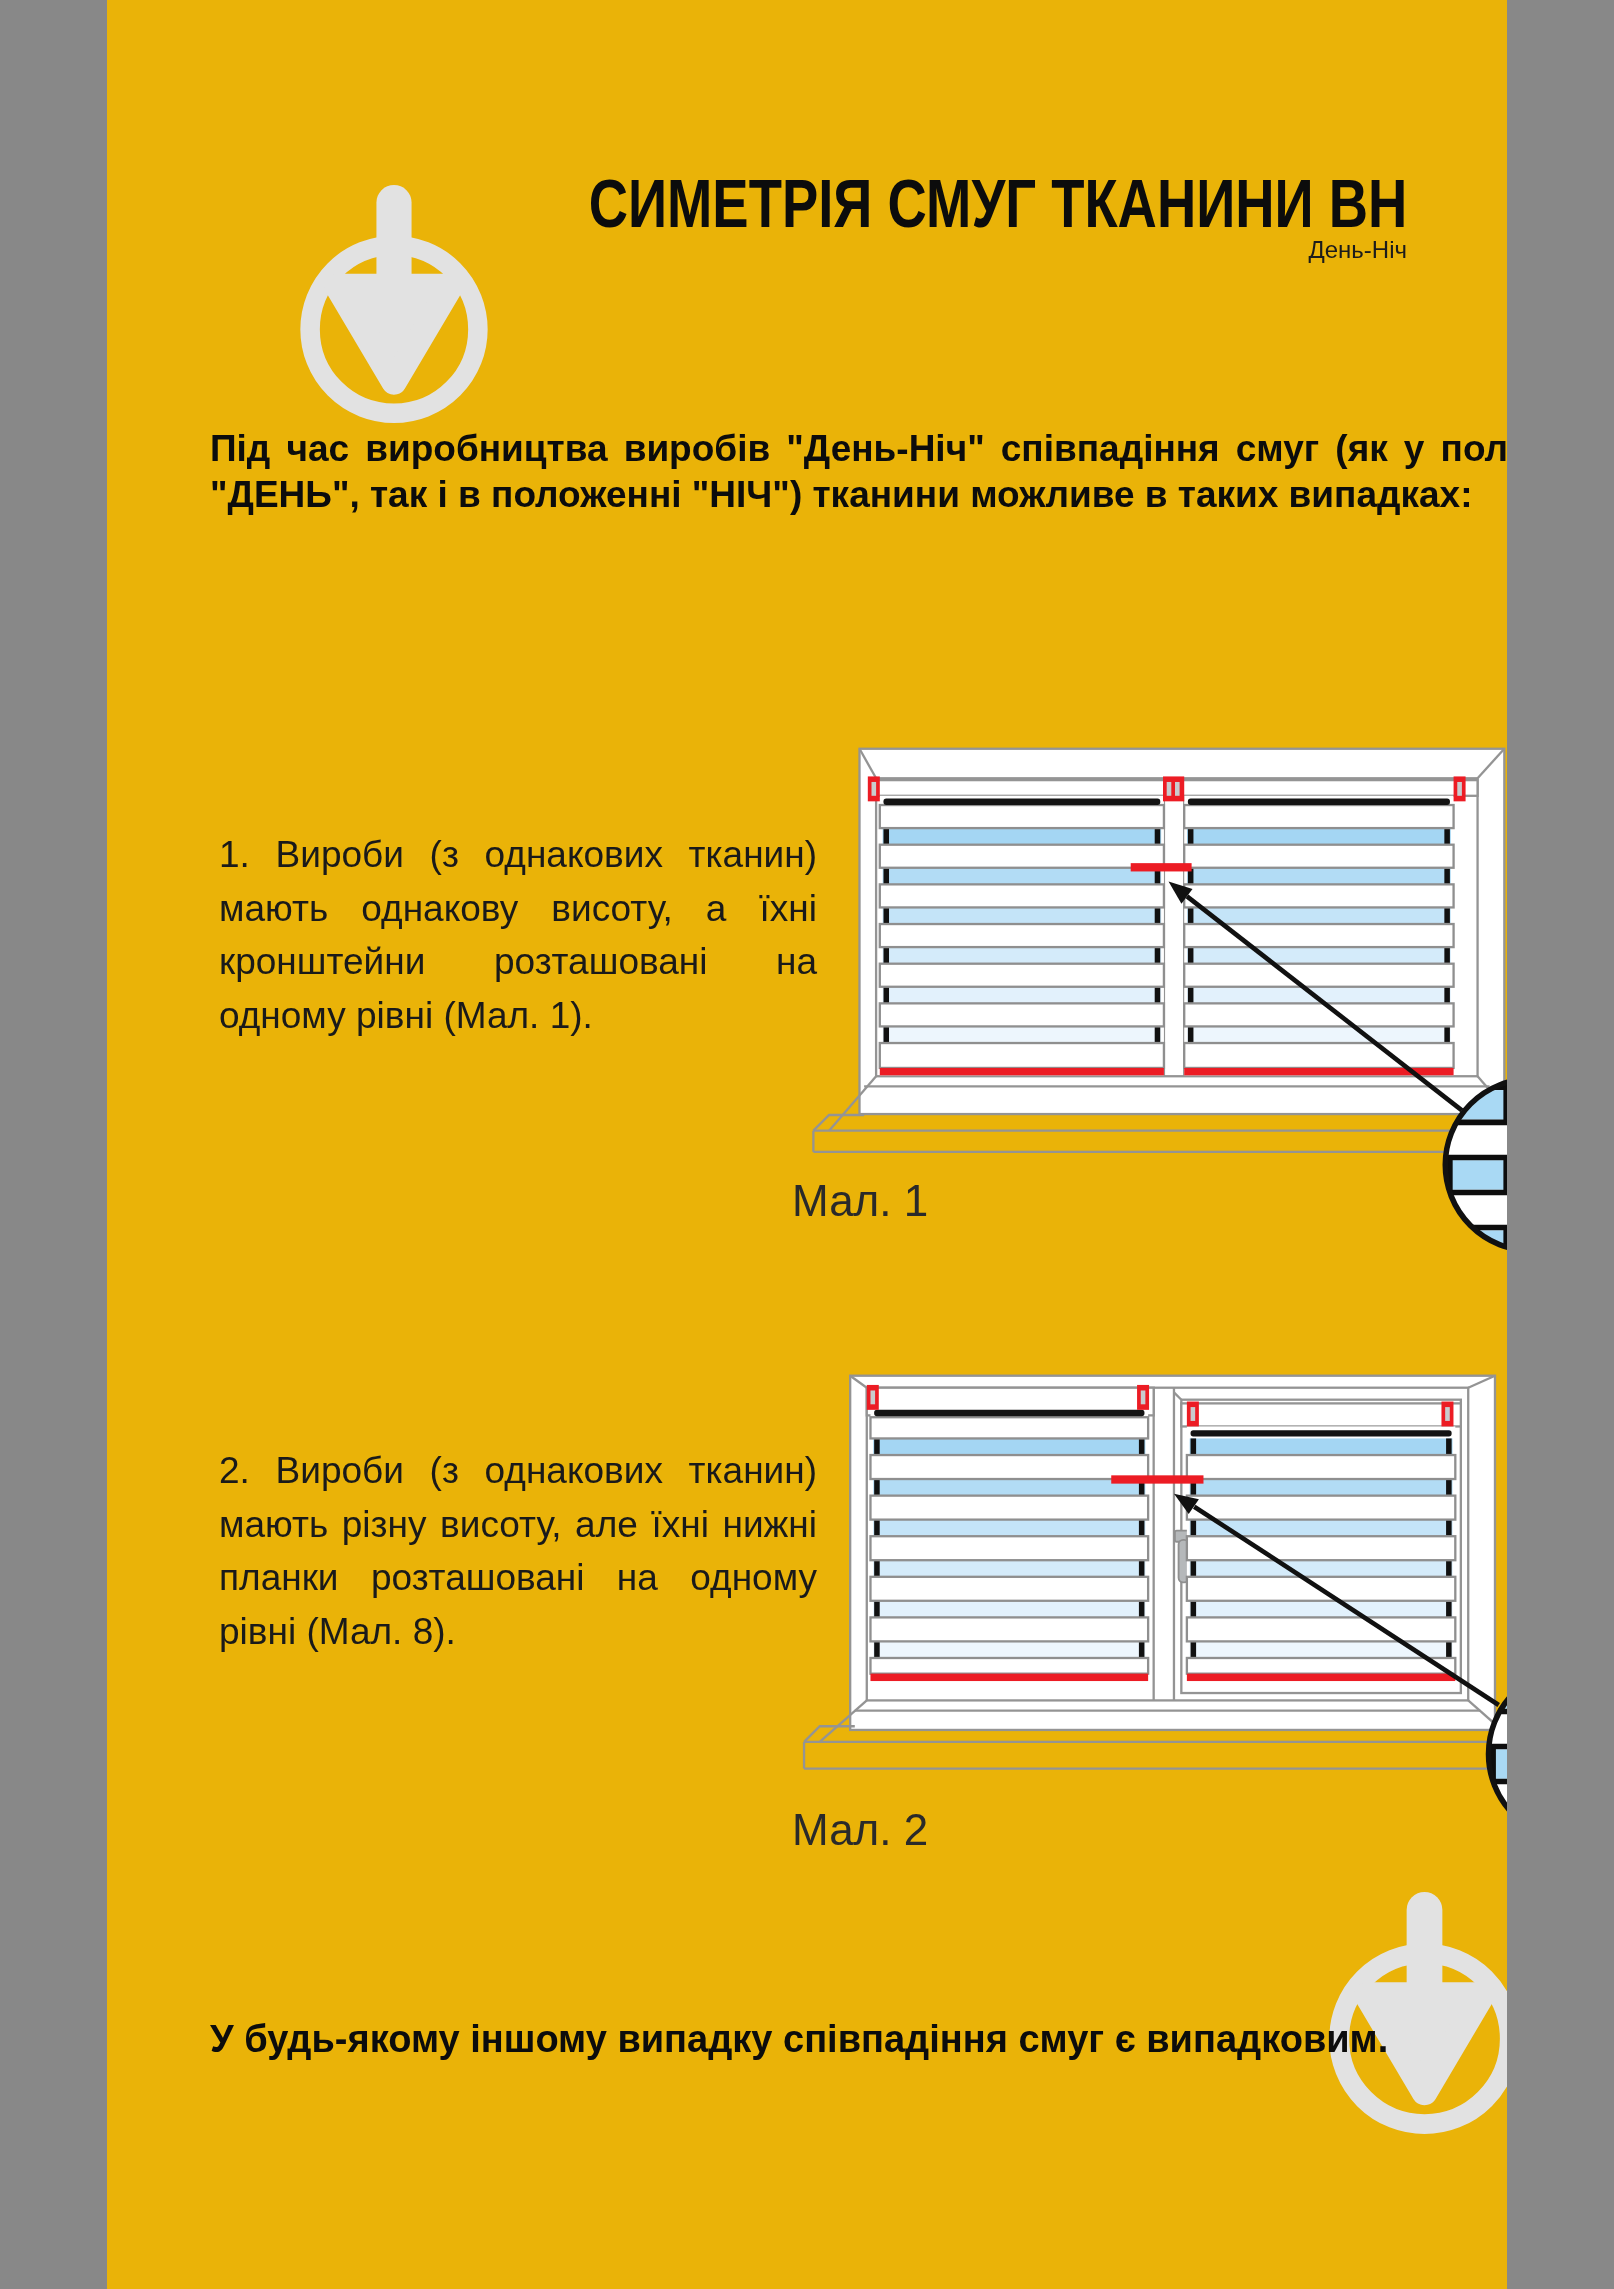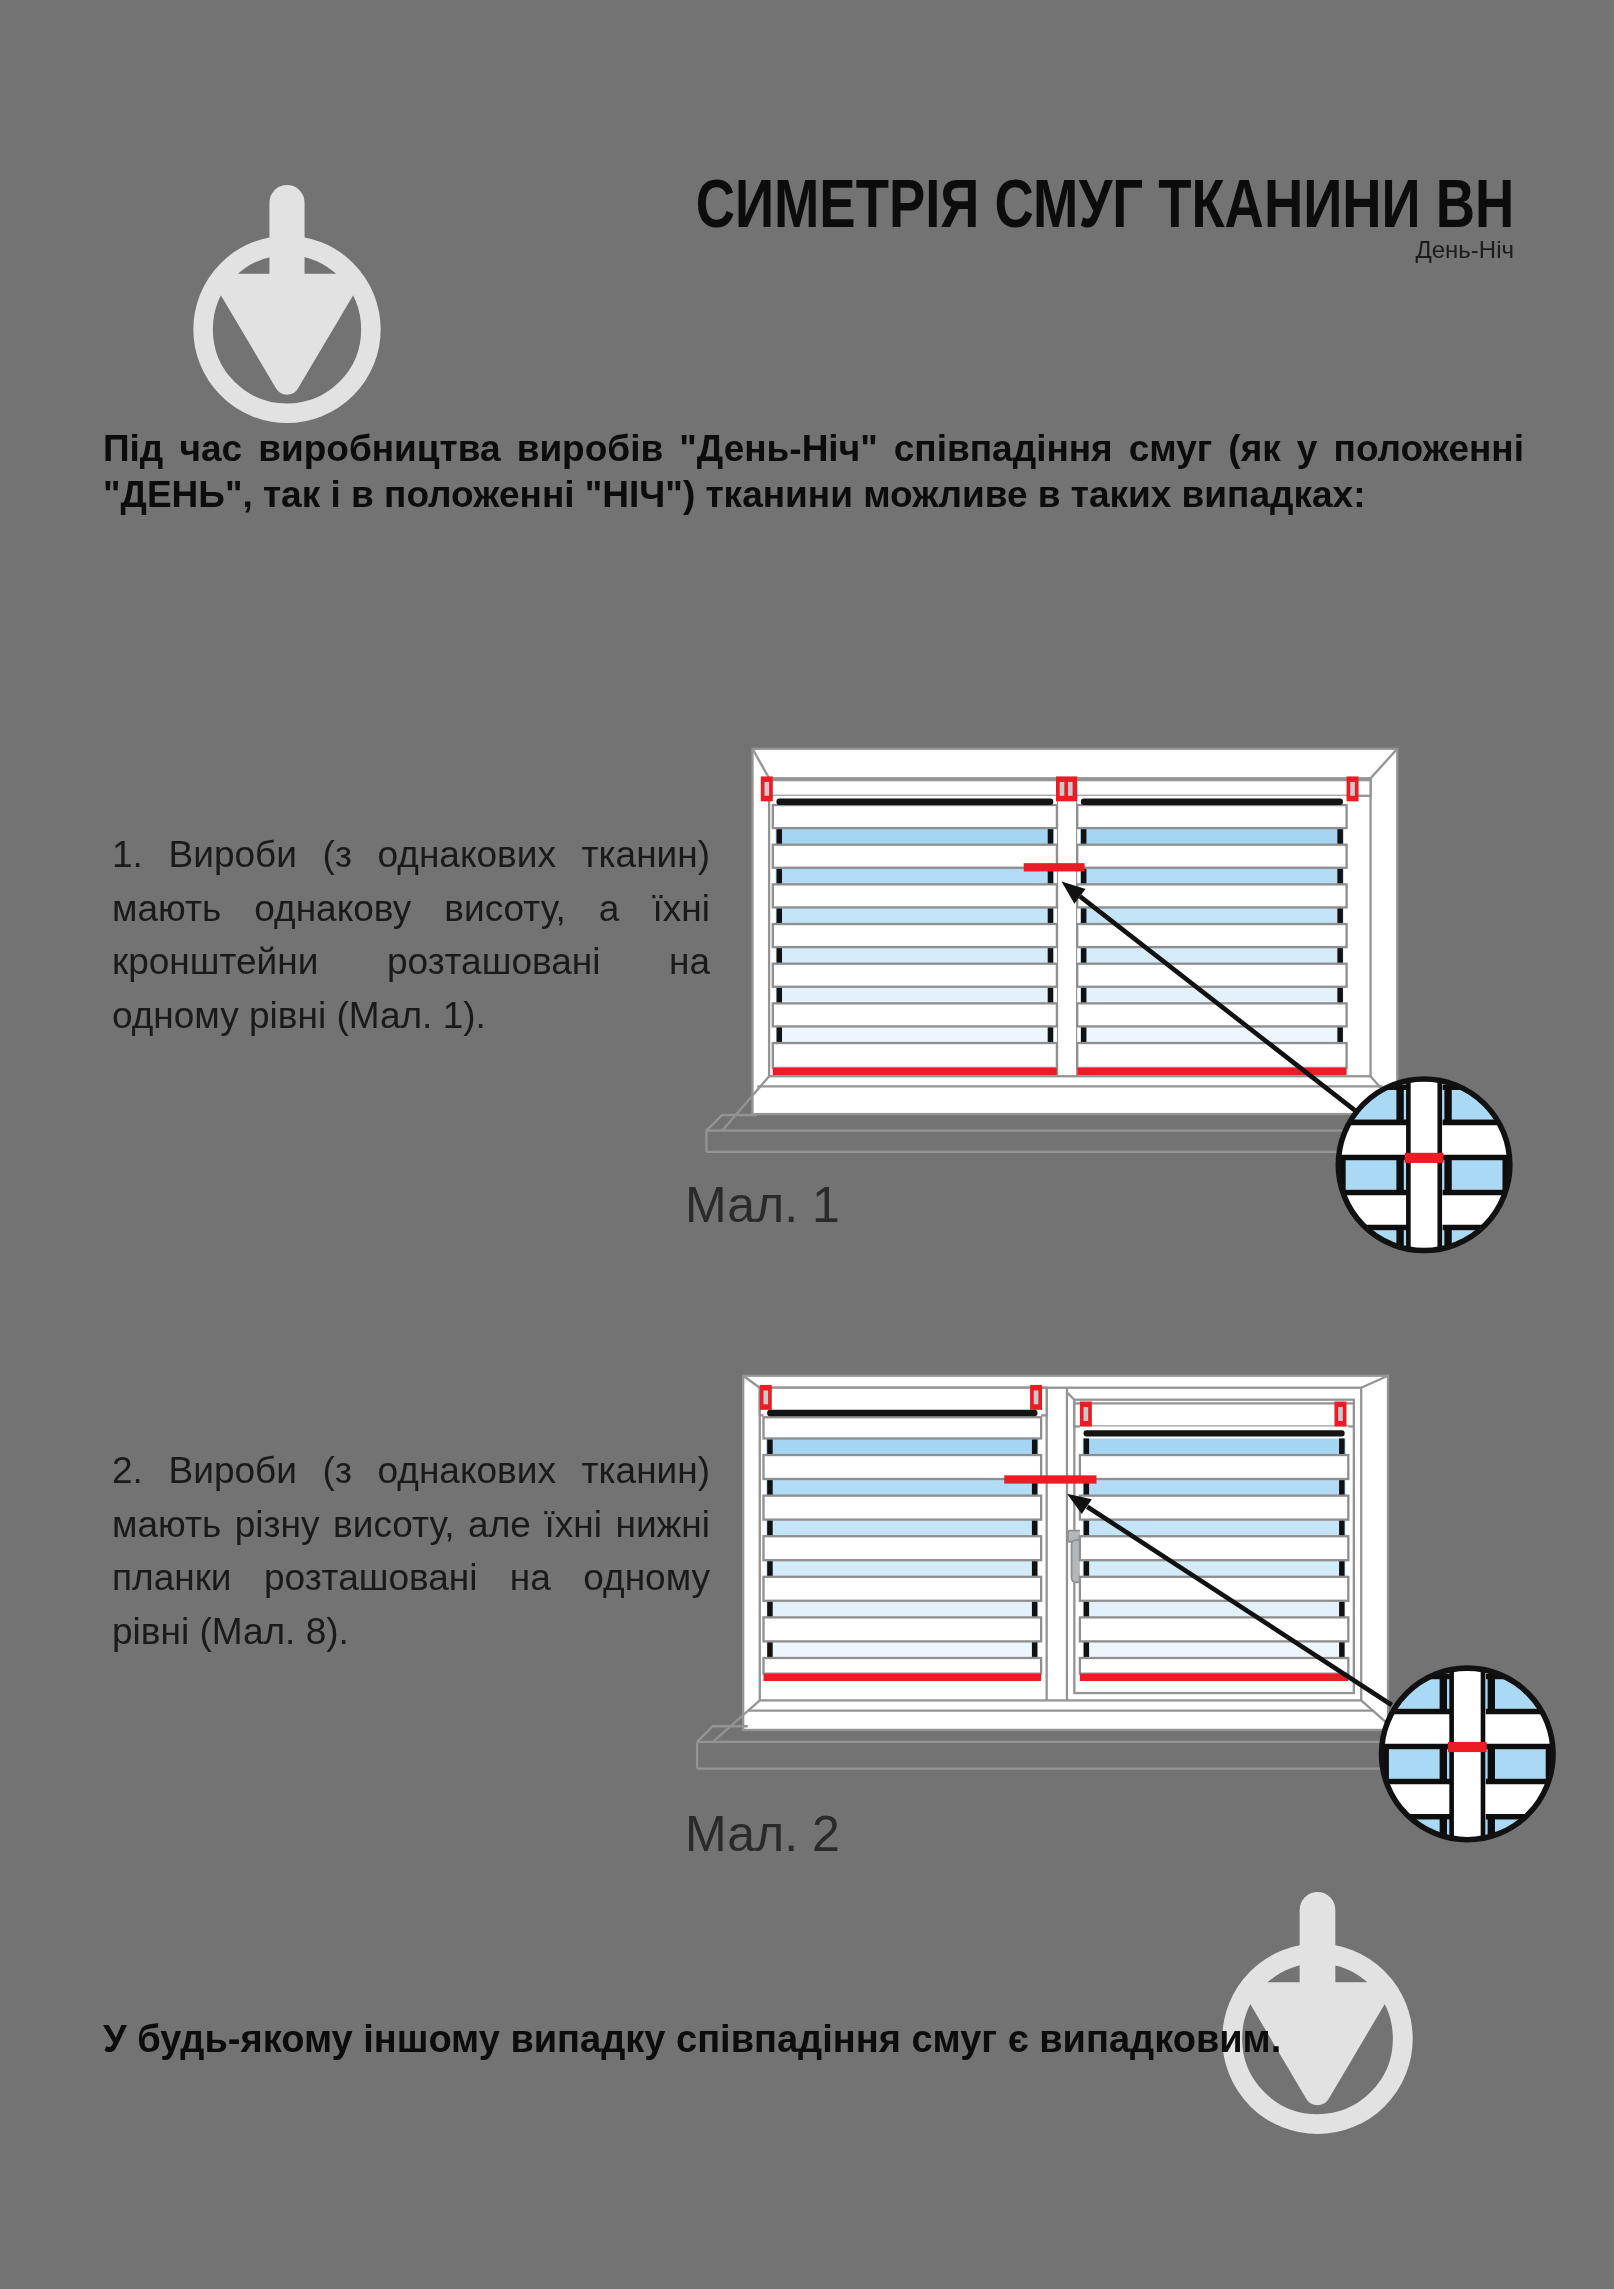--- a/index.html
+++ b/index.html
@@ -1,38 +1,38 @@
 <!DOCTYPE html>
 <html style="font-size:14.8px"><head>
 <meta charset="utf-8">
 <style>
   html,body{margin:0;padding:0;background:#888;}
   .page{
-    position:relative;width:1614px;height:2290px;background:#737373;
+    position:relative;width:1400px;height:2290px;background:#eab308;
     font-family:"Liberation Sans",sans-serif;color:#111;overflow:hidden;margin:0 auto;
   }
   .abs{position:absolute;}
   .watermark{position:absolute;z-index:0;}
   .content{position:absolute;z-index:1;}
   .title{
     top:118px;right:100px;font-size:68px;font-weight:bold;letter-spacing:0px;
     transform:scaleX(0.80);transform-origin:right center;white-space:nowrap;color:#0c0c0c;
   }
   .subtitle{top:236px;right:100px;font-size:24px;color:#1c1c1c;white-space:nowrap;}
   .intro{
     top:426px;left:103px;width:1421px;font-size:37px;font-weight:bold;
     line-height:1.24;text-align:justify;color:#0c0c0c;margin:0;
   }
   .case-text{
     left:104px;width:598px;font-size:37px;line-height:1.45;text-align:justify;
     color:#1a1a1a;margin:8px;
   }
   .case-1{top:820px;}
   .case-2{top:1436px;}
-  .fig-caption{font-size:50px;color:#2a2a2a;white-space:nowrap;}
+  .fig-caption{font-size:44px;color:#2a2a2a;white-space:nowrap;}
   .cap-1{left:685px;top:1176px;}
   .cap-2{left:685px;top:1805px;}
   .footer-note{
     top:2018px;left:103px;width:1338px;font-size:38px;font-weight:bold;color:#0c0c0c;margin:0;
   }
   svg{display:block;}
 </style>
 </head>
 <body>
 

